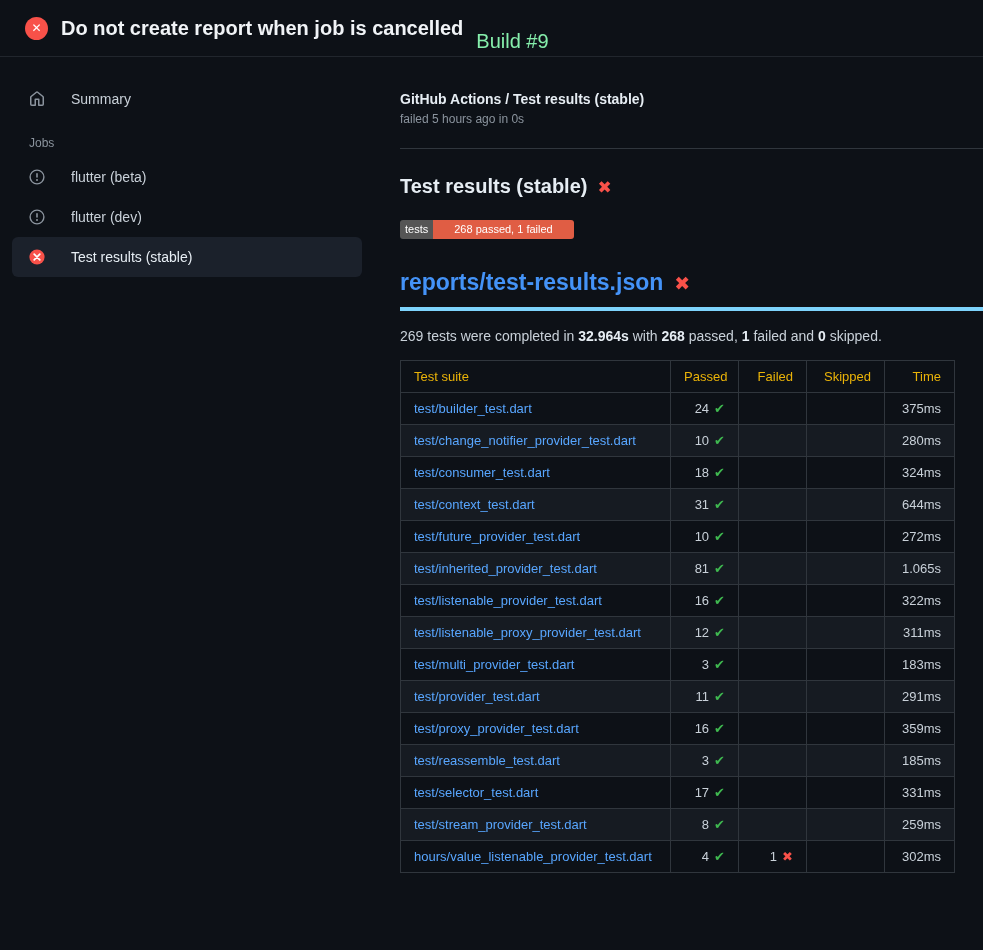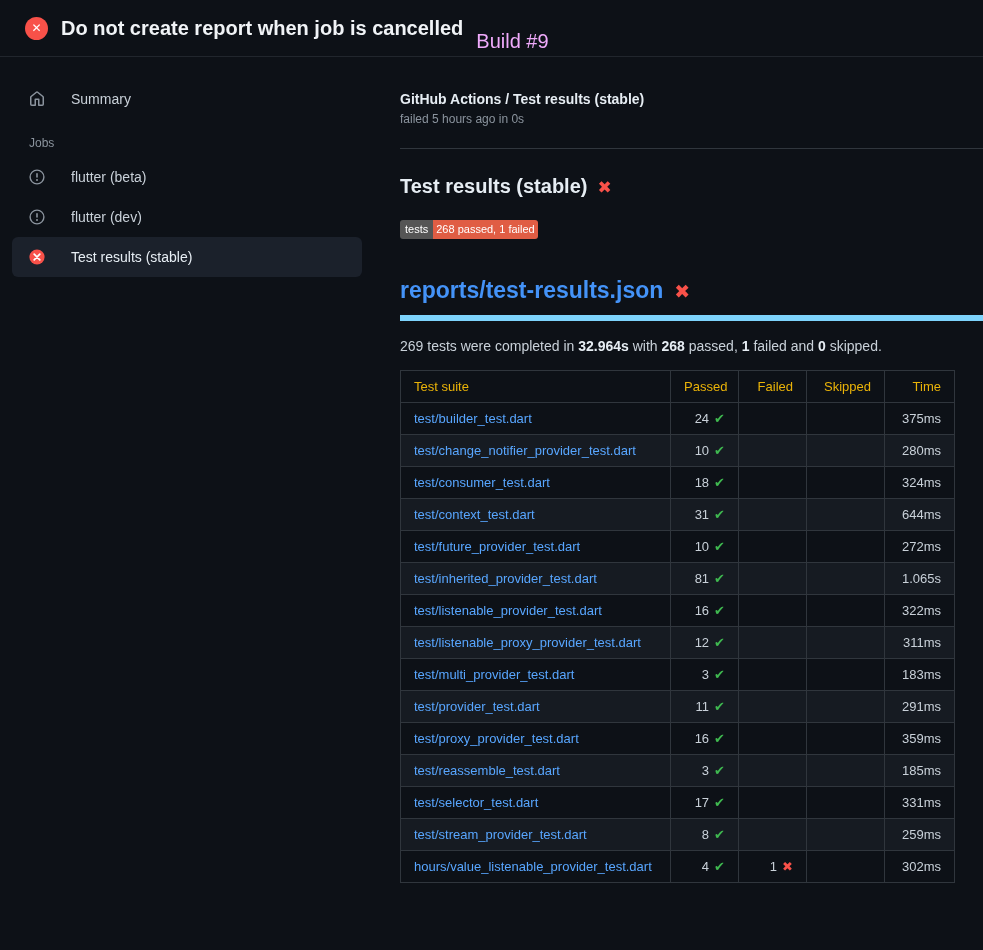--- a/index.html
+++ b/index.html
@@ -13,21 +13,21 @@
     height:57px; display:flex; align-items:center; gap:13px;
     padding:0 25px; border-bottom:1px solid #21262d;
   }
   .status-circle{
     width:23px; height:23px; border-radius:50%; background:#f85149;
     color:#fff; font-size:12px; font-weight:700; flex:none;
     display:flex; align-items:center; justify-content:center;
     font-family:"DejaVu Sans",sans-serif;
   }
   .header-title{ font-size:20px; font-weight:700; color:#f0f3f6; white-space:nowrap; }
-  .header-build{ font-size:20px; font-weight:400; color:#f0abfc; white-space:nowrap;margin-top:27px; }
+  .header-build{ font-size:20px; font-weight:400; color:#86efac; white-space:nowrap;margin-top:27px; }
 
   .layout{ display:flex; align-items:flex-start; }
   .sidebar{ width:376px; flex:none; padding:22px 14px 0 12px; }
   .side-item{
     display:flex; align-items:center; gap:26px; height:40px;
     padding:0 17px; border-radius:6px; font-size:14px; color:#c9d1d9; cursor:pointer;
   }
   .side-item.selected{ background:#1b212b; color:#e6edf3; }
   .jobs-label{ font-size:12px; color:#8b949e; padding:17px 17px 7px; }
   .icon16{ width:16px; height:16px; flex:none; display:block; }
@@ -37,25 +37,25 @@
   .status-line{ margin-top:5px; font-size:12px; color:#8b949e; }
   .divider{ border:none; border-top:1px solid #30363d; margin:22px 0 0; }
 
   .section-heading{ margin-top:26px; display:flex; align-items:center; gap:10px; }
   .section-title{ font-size:20px; font-weight:600; color:#e6edf3; }
   .red-x{ color:#f85149; font-weight:700; font-size:17px; font-family:"DejaVu Sans",sans-serif; }
   .red-x.lg{ font-size:19px; }
 
   .badge{ margin-top:22px; display:inline-flex; font-size:11px; line-height:1; }
   .badge-label{ background:#555555; color:#ffffff; padding:4px 5px; border-radius:3px 0 0 3px; }
-  .badge-value{ background:#e05d44; color:#ffffff; padding:4px 3px; border-radius:0 3px 3px 0; }
+  .badge-value{ background:#e05d44; color:#ffffff; padding:4px 21px; border-radius:0 3px 3px 0; }
 
   .report-heading{
-    margin-top:38px; display:flex; align-items:center; gap:11px;
-    padding-bottom:11px; border-bottom:6px solid #7dd3fc;
+    margin-top:30px; display:flex; align-items:center; gap:11px;
+    padding-bottom:11px; border-bottom:4px solid #7dd3fc;
   }
   .report-link{ font-size:23px; font-weight:600; color:#4493f8; text-decoration:none; }
 
   .summary{ margin-top:17px; font-size:14px; color:#c9d1d9; }
   .summary strong{ color:#e6edf3; font-weight:700; }
 
   .results-table{
     margin-top:16px; border-collapse:collapse; width:553px;
     font-size:13px; table-layout:fixed;
   }

